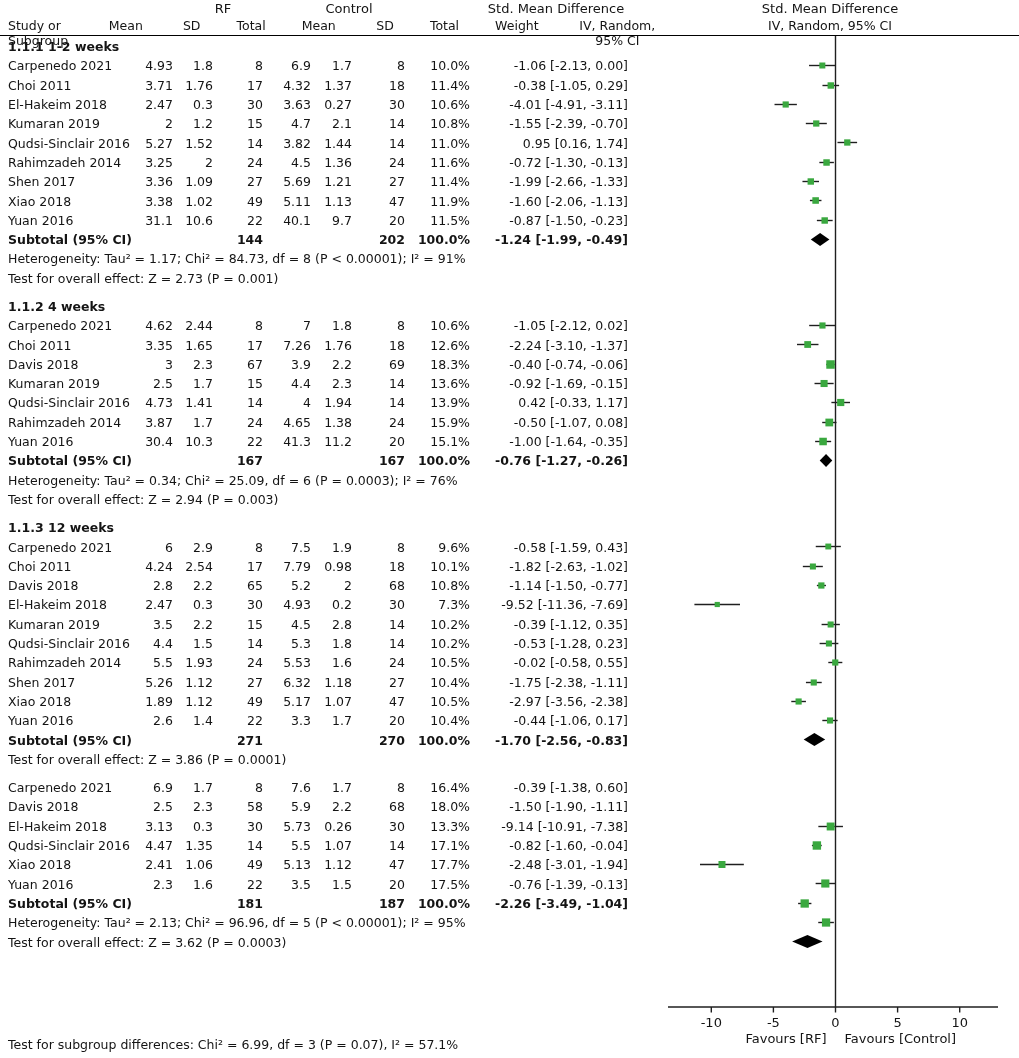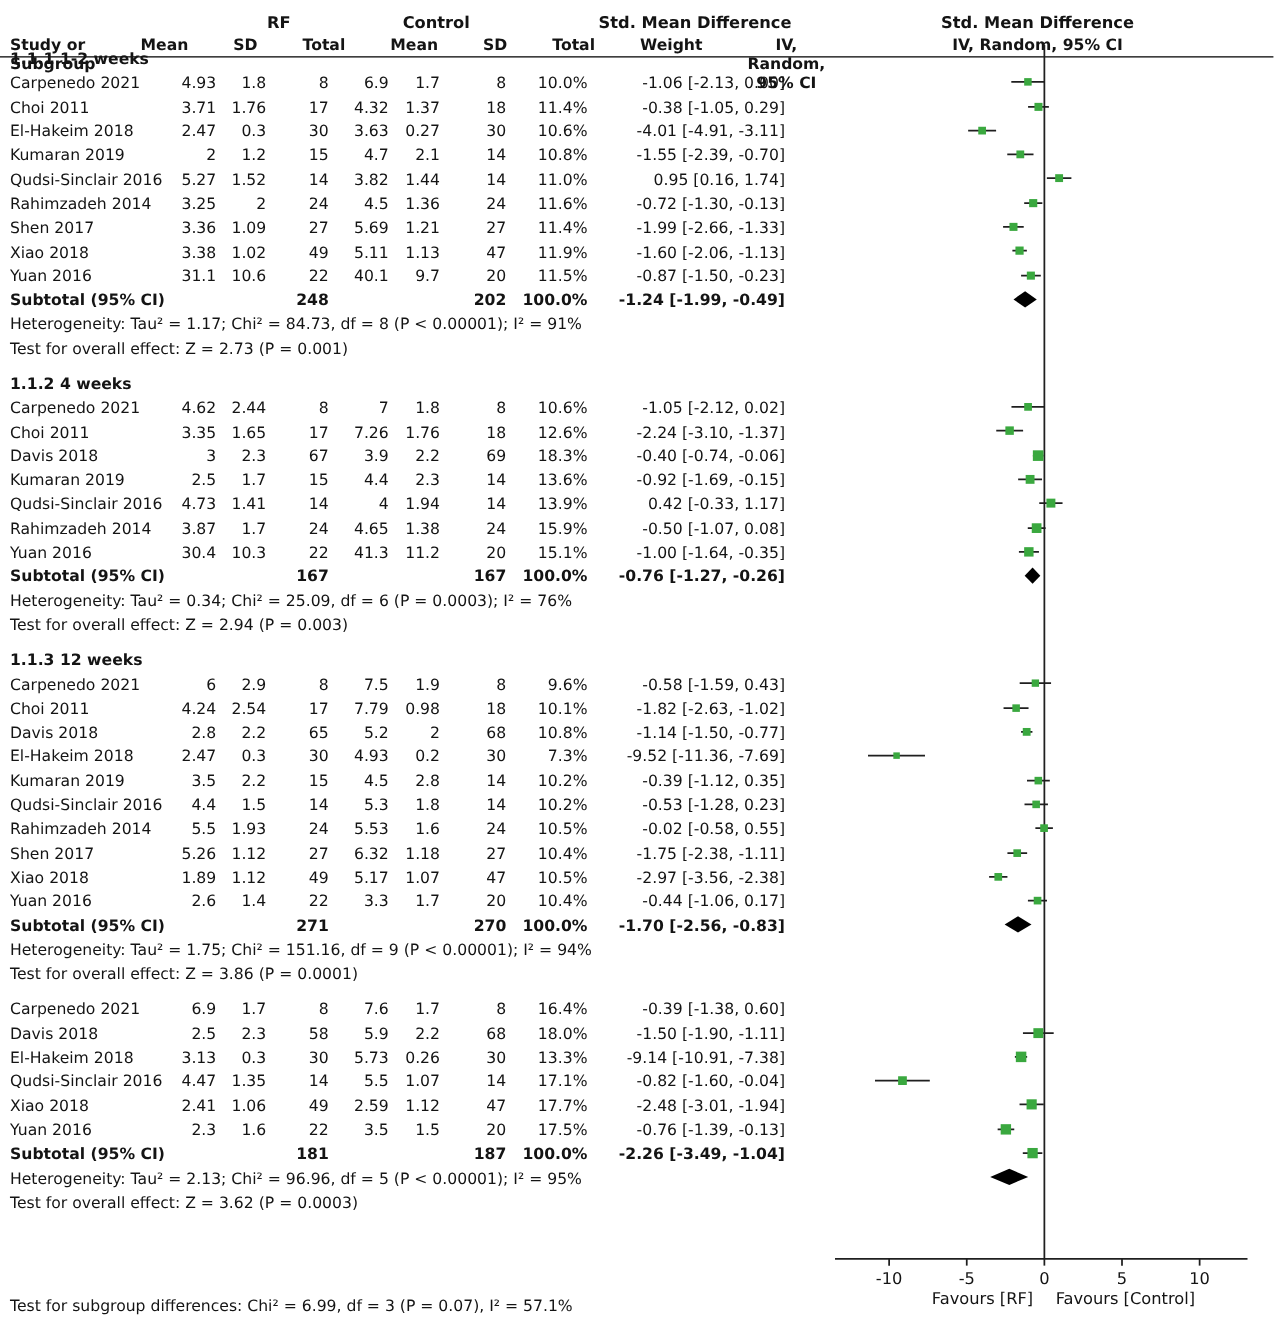--- a/index.html
+++ b/index.html
@@ -3,21 +3,21 @@
 <meta charset="utf-8">
 <style>
   *{box-sizing:border-box;}
   html,body{margin:0;padding:0;background:#fff;}
   #app{
     position:relative;width:1019px;height:1058px;background:#ffffff;
     color:#141414;font-family:"DejaVu Sans","Liberation Sans",sans-serif;
     font-size:12.5px;overflow:hidden;
   }
   
-  #hdr{position:absolute;top:0;left:0;width:1019px;height:36px;border-bottom:1.5px solid #000;font-weight:bold;margin-top:10px;}
+  #hdr{position:absolute;top:0;left:0;width:1019px;height:36px;border-bottom:1.5px solid #000;font-weight:normal;}
   .habs{position:absolute;top:1px;transform:translateX(-50%);white-space:nowrap;font-size:13px;}
   #hdr2{position:absolute;top:18px;left:0;width:660px;display:flex;padding-left:8px;font-size:12.5px;gap:36px;}
   .habs2{position:absolute;top:18px;transform:translateX(-50%);white-space:nowrap;font-size:12.5px;}
   
   .cn{width:120px;text-align:left;}
   .cnw{text-align:center;}
   .num{text-align:right;}
   .cm1{width:45px;}.csd1{width:40px;}.ct1{width:50px;}
   .cm2{width:48px;}.csd2{width:41px;}.ct2{width:53px;}
   .cw{width:65px;}.cci{width:158px;}
@@ -155,21 +155,21 @@
         <span class="num cm2">40.1</span>
         <span class="num csd2">9.7</span>
         <span class="num ct2">20</span>
         <span class="num cw">11.5%</span>
         <span class="num cci">-0.87 [-1.50, -0.23]</span>
       </div>
       <div class="r bold">
         <span class="cn">Subtotal (95% CI)</span>
         <span class="num cm1"></span>
         <span class="num csd1"></span>
-        <span class="num ct1">248</span>
+        <span class="num ct1">144</span>
         <span class="num cm2"></span>
         <span class="num csd2"></span>
         <span class="num ct2">202</span>
         <span class="num cw">100.0%</span>
         <span class="num cci">-1.24 [-1.99, -0.49]</span>
       </div>
       <div class="r">
         <span class="cnw">Heterogeneity: Tau² = 1.17; Chi² = 84.73, df = 8 (P &lt; 0.00001); I² = 91%</span>
       </div>
       <div class="r">
@@ -392,23 +392,20 @@
         <span class="num cm1"></span>
         <span class="num csd1"></span>
         <span class="num ct1">271</span>
         <span class="num cm2"></span>
         <span class="num csd2"></span>
         <span class="num ct2">270</span>
         <span class="num cw">100.0%</span>
         <span class="num cci">-1.70 [-2.56, -0.83]</span>
       </div>
       <div class="r">
-        <span class="cnw">Heterogeneity: Tau² = 1.75; Chi² = 151.16, df = 9 (P &lt; 0.00001); I² = 94%</span>
-      </div>
-      <div class="r">
         <span class="cnw">Test for overall effect: Z = 3.86 (P = 0.0001)</span>
       </div>
       <div class="gap"></div>
       <div class="r">
         <span class="cn">Carpenedo 2021</span>
         <span class="num cm1">6.9</span>
         <span class="num csd1">1.7</span>
         <span class="num ct1">8</span>
         <span class="num cm2">7.6</span>
         <span class="num csd2">1.7</span>
@@ -447,21 +444,21 @@
         <span class="num csd2">1.07</span>
         <span class="num ct2">14</span>
         <span class="num cw">17.1%</span>
         <span class="num cci">-0.82 [-1.60, -0.04]</span>
       </div>
       <div class="r">
         <span class="cn">Xiao 2018</span>
         <span class="num cm1">2.41</span>
         <span class="num csd1">1.06</span>
         <span class="num ct1">49</span>
-        <span class="num cm2">2.59</span>
+        <span class="num cm2">5.13</span>
         <span class="num csd2">1.12</span>
         <span class="num ct2">47</span>
         <span class="num cw">17.7%</span>
         <span class="num cci">-2.48 [-3.01, -1.94]</span>
       </div>
       <div class="r">
         <span class="cn">Yuan 2016</span>
         <span class="num cm1">2.3</span>
         <span class="num csd1">1.6</span>
         <span class="num ct1">22</span>

